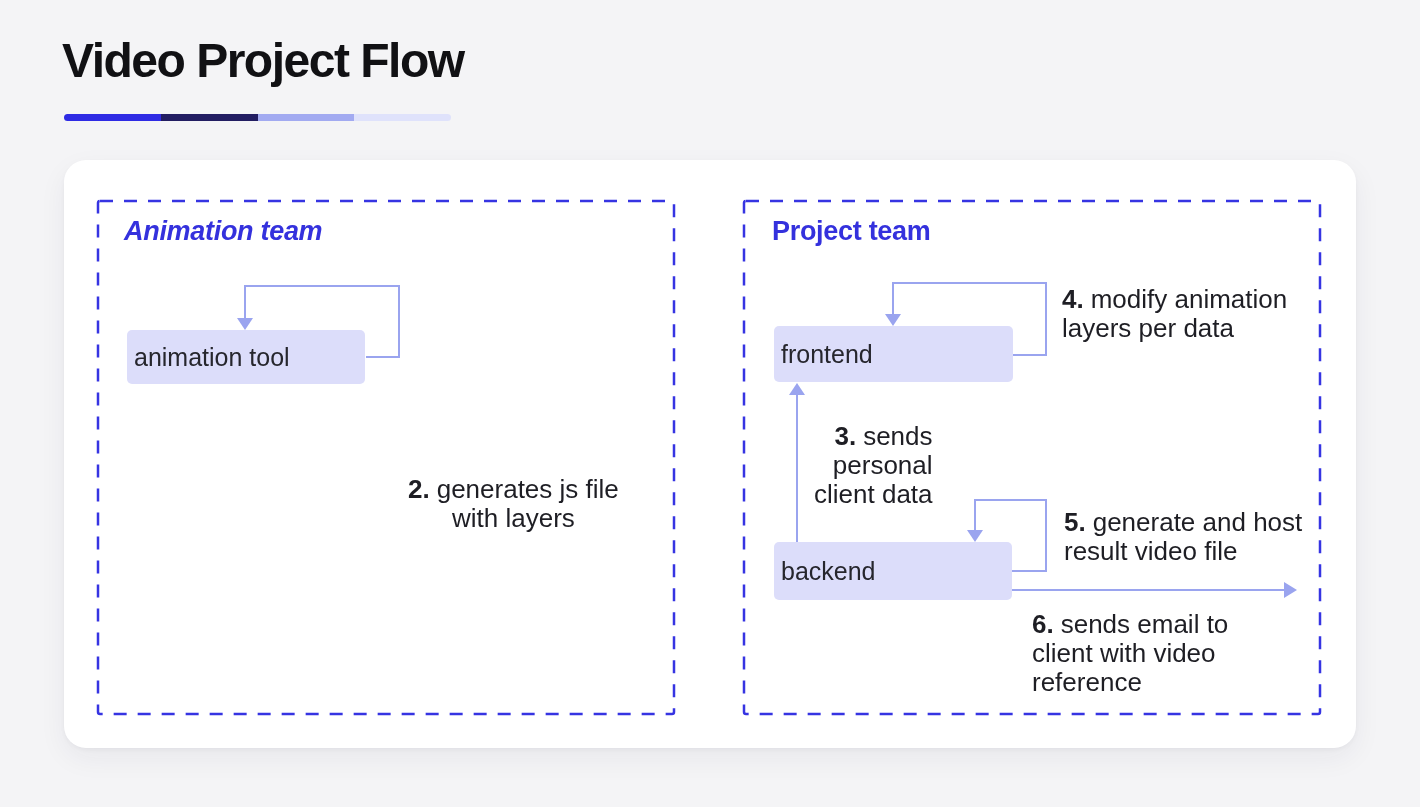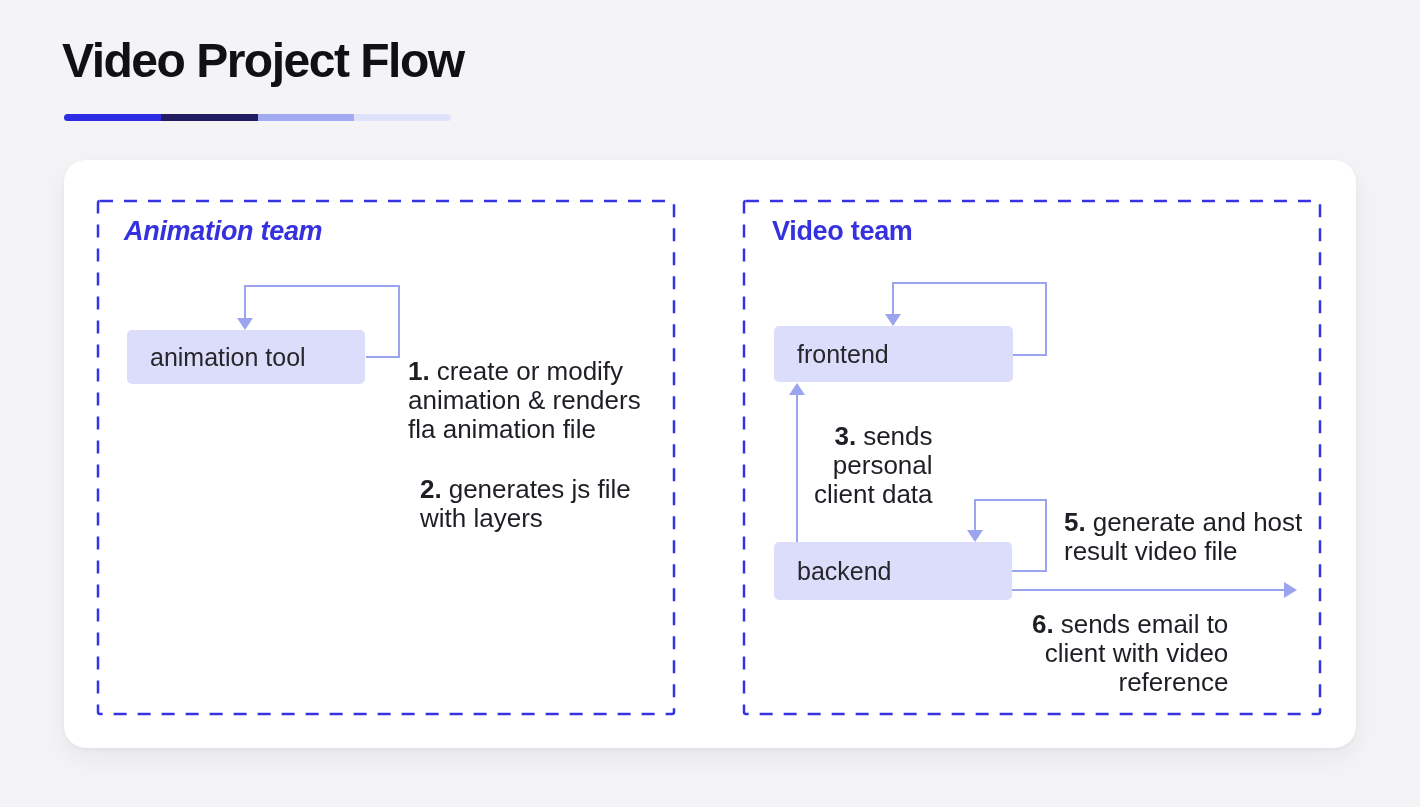--- a/index.html
+++ b/index.html
@@ -57,21 +57,21 @@
     position:absolute;
     font-size:27px;font-weight:700;letter-spacing:-0.3px;
     line-height:27px;
     color:var(--team-label);
   }
   .node{
     position:absolute;
     background:var(--node-fill);
     border-radius:5px;
     display:flex;align-items:center;
-    padding-left:23px;
+    padding-left:7px;
     font-size:25px;
     color:var(--node-text);
   }
   .step{
     position:absolute;
     font-size:26px;line-height:29px;
     color:var(--step-text);
   }
   .step b{font-weight:700;margin-right:7px;}
   .step .t{white-space:pre-line;}
@@ -112,52 +112,51 @@
     <path class="connector" d="M1012 590 L1285 590"></path>
     <polygon class="arrowhead" points="1284,582 1284,598 1297,590"></polygon>
   </svg>
 
   <div class="team-label" style="left:124px;top:218px;font-style:italic;">Animation team</div>
 
   <div class="node" style="left:127px;top:330px;width:238px;height:54px;">
     <span>animation tool</span>
   </div>
 
-  <div class="step" style="left:408px;top:357px;">
-    <b>1.</b><span class="t">create or modify
-animation &amp; renders
-fla animation file</span>
-  </div>
 
-  <div class="step" style="left:420px;top:475px;">
+  <div class="step" style="left:408px;top:475px;text-align:center;">
     <b>2.</b><span class="t">generates js file
 with layers</span>
   </div>
 
-  <div class="team-label" style="left:772px;top:218px;">Video team</div>
+  <div class="team-label" style="left:772px;top:218px;">Project team</div>
 
   <div class="node" style="left:774px;top:326px;width:239px;height:56px;">
     <span>frontend</span>
   </div>
 
   <div class="node" style="left:774px;top:542px;width:238px;height:58px;">
     <span>backend</span>
   </div>
 
   <div class="step" style="left:814px;top:422px;text-align:right;">
     <b>3.</b><span class="t">sends
 personal
 client data</span>
   </div>
 
+  <div class="step" style="left:1062px;top:285px;">
+    <b>4.</b><span class="t">modify animation
+layers per data</span>
+  </div>
 
   <div class="step" style="left:1064px;top:508px;">
     <b>5.</b><span class="t">generate and host
 result video file</span>
   </div>
 
-  <div class="step" style="left:1032px;top:610px;text-align:right;">
+  <div class="step" style="left:1032px;top:610px;">
     <b>6.</b><span class="t">sends email to
 client with video
 reference</span>
   </div>
 
 </div>
 
 </body></html>

